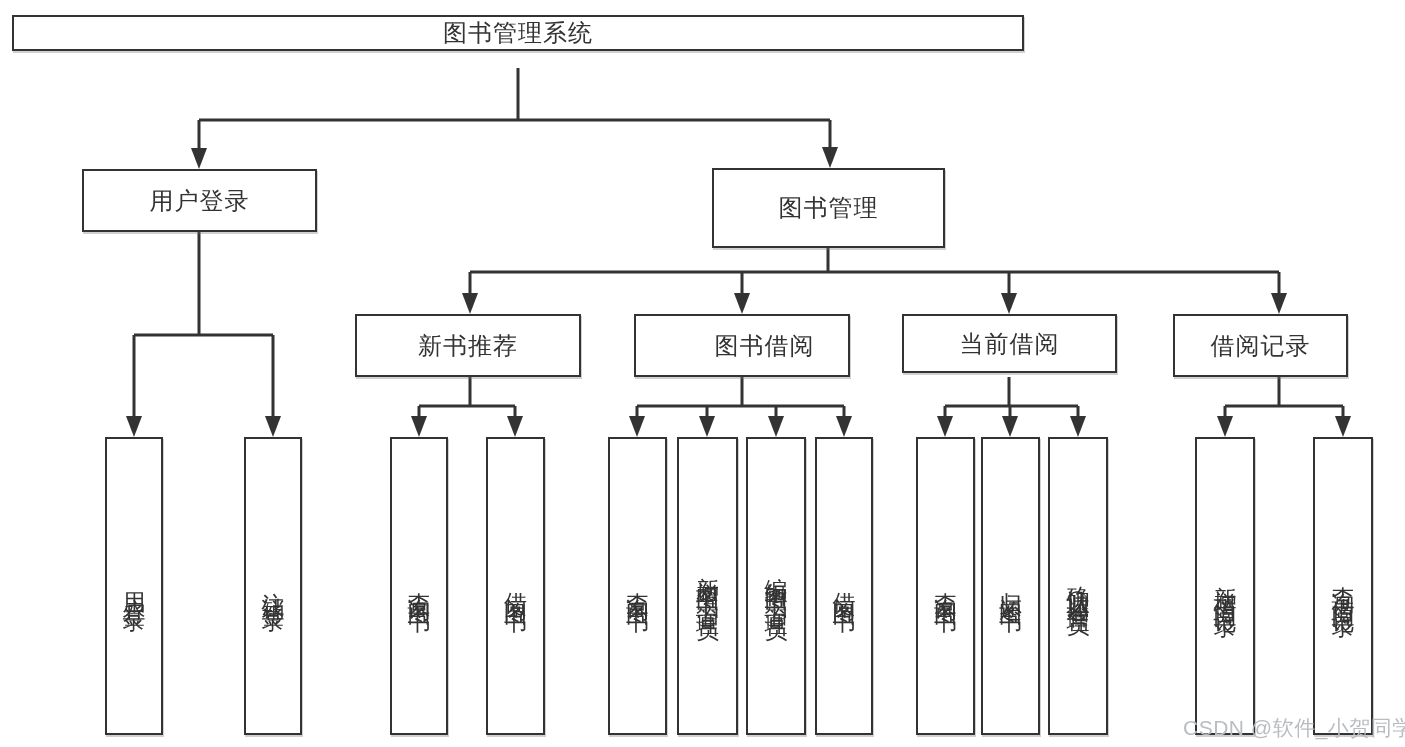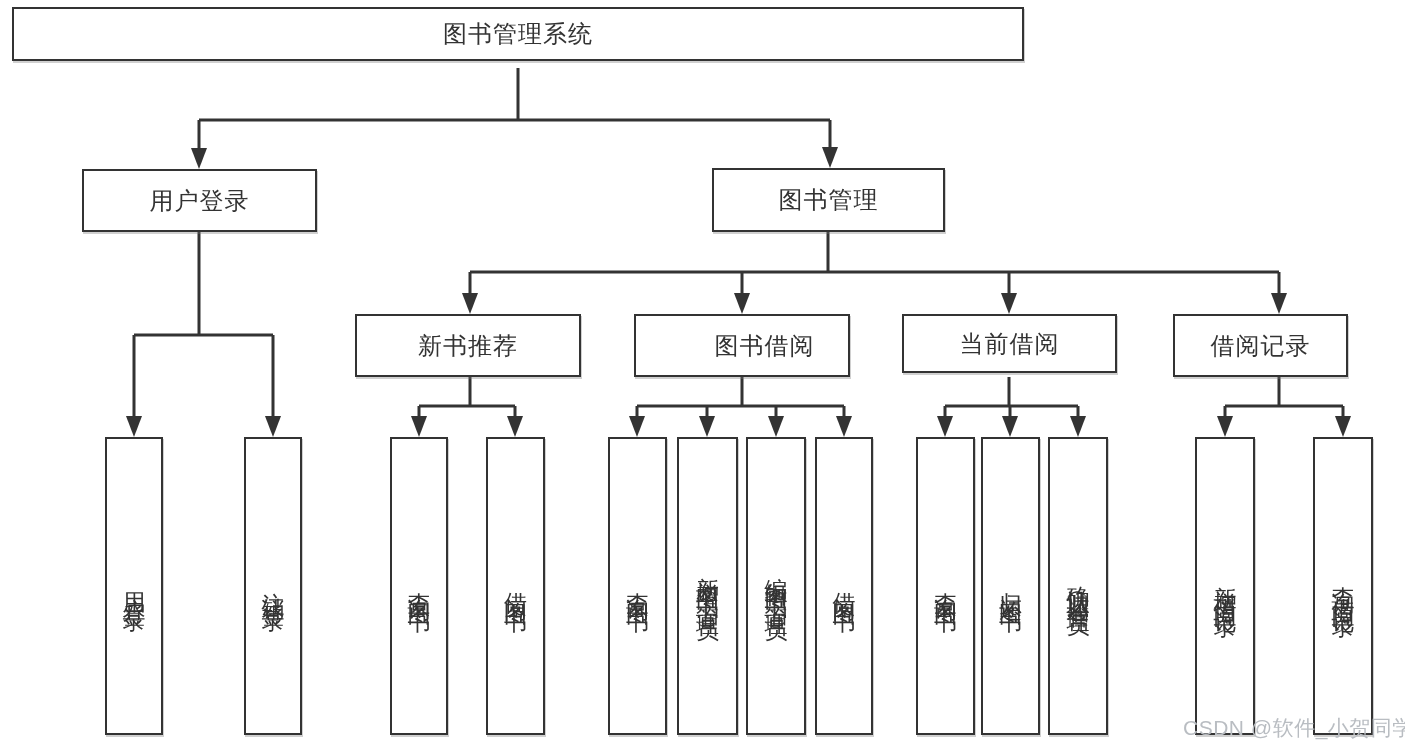--- a/index.html
+++ b/index.html
@@ -80,24 +80,24 @@
       <polygon points="776,437 768,416 784,416"></polygon>
       <polygon points="844,437 836,416 852,416"></polygon>
       <polygon points="945,437 937,416 953,416"></polygon>
       <polygon points="1010,437 1002,416 1018,416"></polygon>
       <polygon points="1078,437 1070,416 1086,416"></polygon>
       <polygon points="1225,437 1217,416 1233,416"></polygon>
       <polygon points="1343,437 1335,416 1351,416"></polygon>
     </g>
   </svg>
 
-  <div class="node hnode" style="left:12px;top:7px;width:1012px;height:54px;">图书管理系统</div>
+  <div class="node hnode" style="left:12px;top:15px;width:1012px;height:36px;">图书管理系统</div>
 
   <div class="node hnode" style="left:82px;top:169px;width:235px;height:63px;">用户登录</div>
-  <div class="node hnode" style="left:712px;top:168px;width:233px;height:64px;">图书管理</div>
+  <div class="node hnode" style="left:712px;top:168px;width:233px;height:80px;">图书管理</div>
 
   <div class="node hnode" style="left:355px;top:314px;width:226px;height:63px;">新书推荐</div>
   <div class="node hnode" style="left:634px;top:314px;width:216px;height:63px;padding-left:45px;">图书借阅</div>
   <div class="node hnode" style="left:902px;top:314px;width:215px;height:59px;">当前借阅</div>
   <div class="node hnode" style="left:1173px;top:314px;width:175px;height:63px;">借阅记录</div>
 
   <div class="node vnode" style="left:105px;top:437px;width:58px;height:298px;">
     <span class="vtext">用户登录</span>
   </div>
   <div class="node vnode" style="left:244px;top:437px;width:58px;height:298px;">

